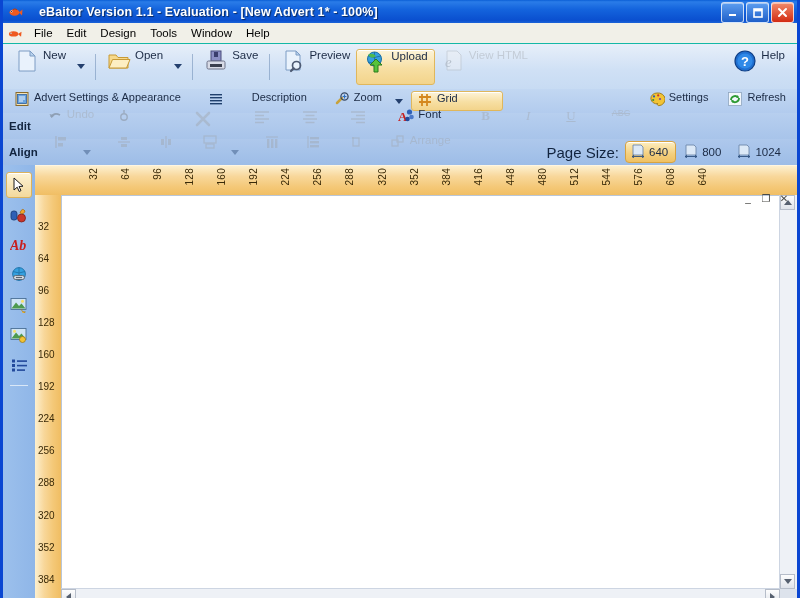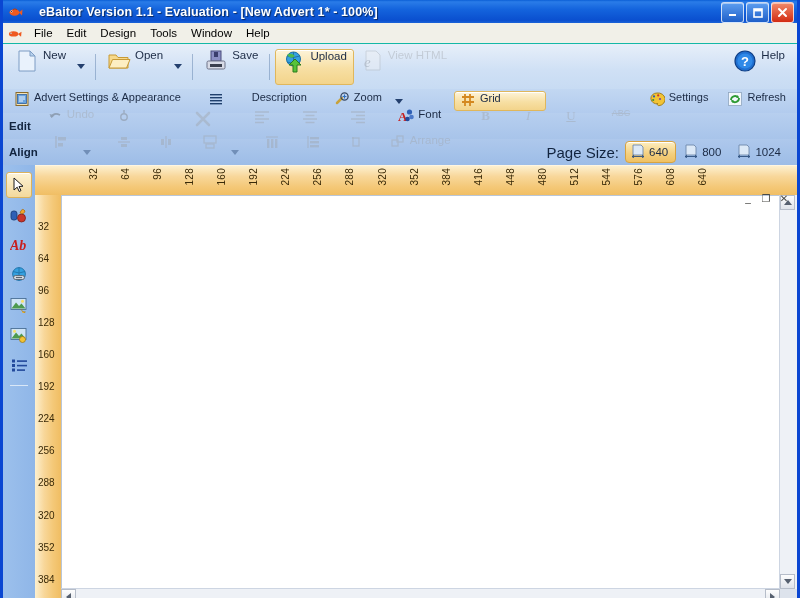--- a/index.html
+++ b/index.html
@@ -207,20 +207,31 @@
             <rect x="7" y="2" width="10" height="10" fill="#8b8fc4" stroke="#4a4d7d" stroke-width="1"></rect>
             <rect x="10" y="3" width="4" height="5" fill="#3a3d6d"></rect>
             <rect x="3" y="12" width="18" height="8" rx="1.5" fill="#d8dbe6" stroke="#6d7287" stroke-width="1"></rect>
             <rect x="6" y="15" width="12" height="3" fill="#3a3f4d"></rect>
           </svg>
         </span>
         <span class="lbl">Save</span>
       </div>
       <div class="tbsep"></div>
 
+      <div class="tbitem">
+        <span class="icobox bg">
+          <svg width="24" height="24" viewBox="0 0 24 24">
+            <path d="M5 2 H15 L19 6 V21 H5 Z" fill="#e9f2fc" stroke="#7d9cc4" stroke-width="1"></path>
+            <path d="M15 2 L19 6 H15 Z" fill="#b9d3ee" stroke="#7d9cc4" stroke-width="1"></path>
+            <circle cx="15.5" cy="16.5" r="4" fill="none" stroke="#4e5b73" stroke-width="1.7"></circle>
+            <path d="M12.6 19.4 L10 22" stroke="#4e5b73" stroke-width="2.2" stroke-linecap="round"></path>
+          </svg>
+        </span>
+        <span class="lbl">Preview</span>
+      </div>
 
       <div class="tbitem hot">
         <span class="icobox bg">
           <svg width="24" height="24" viewBox="0 0 24 24">
             <circle cx="11.5" cy="9" r="7" fill="#35a0e0" stroke="#1c6fa5" stroke-width="1"></circle>
             <path d="M5 6 q6 3 13 0 M5 12 q6 3 13 0 M11.5 2 v14" stroke="#1c6fa5" stroke-width=".9" fill="none"></path>
             <path d="M5 5 q4 -3 8 1 q-4 4 -8 -1 Z" fill="#4fb94f"></path>
             <path d="M11 22 V15 H7 L13 9 L19 15 H15 V22 Z" fill="#57c33a" stroke="#2d7a1c" stroke-width="1"></path>
           </svg>
         </span>
@@ -281,21 +292,21 @@
           <svg width="16" height="16" viewBox="0 0 16 16">
             <path d="M3 12 L8 7" stroke="#c8a23c" stroke-width="2.5" stroke-linecap="round"></path>
             <circle cx="10.5" cy="5.5" r="3.6" fill="none" stroke="#3a4a63" stroke-width="1.3"></circle>
             <path d="M10.5 3.6 v3.8 M8.6 5.5 h3.8" stroke="#2f6fc0" stroke-width="1.1"></path>
           </svg>
         </span>
         <span class="lbl">Zoom</span>
       </div>
       <div class="arrow-d"></div>
 
-      <div class="tbitem hot" style="min-width:92px;margin-left:43px;">
+      <div class="tbitem hot" style="min-width:92px;">
         <span class="icobox sm">
           <svg width="16" height="16" viewBox="0 0 16 16">
             <path d="M5 2 v12 M10 2 v12 M2 5 h12 M2 10 h12" stroke="#d4881f" stroke-width="1.8"></path>
           </svg>
         </span>
         <span class="lbl">Grid</span>
       </div>
 
       <div class="spacer"></div>
 

